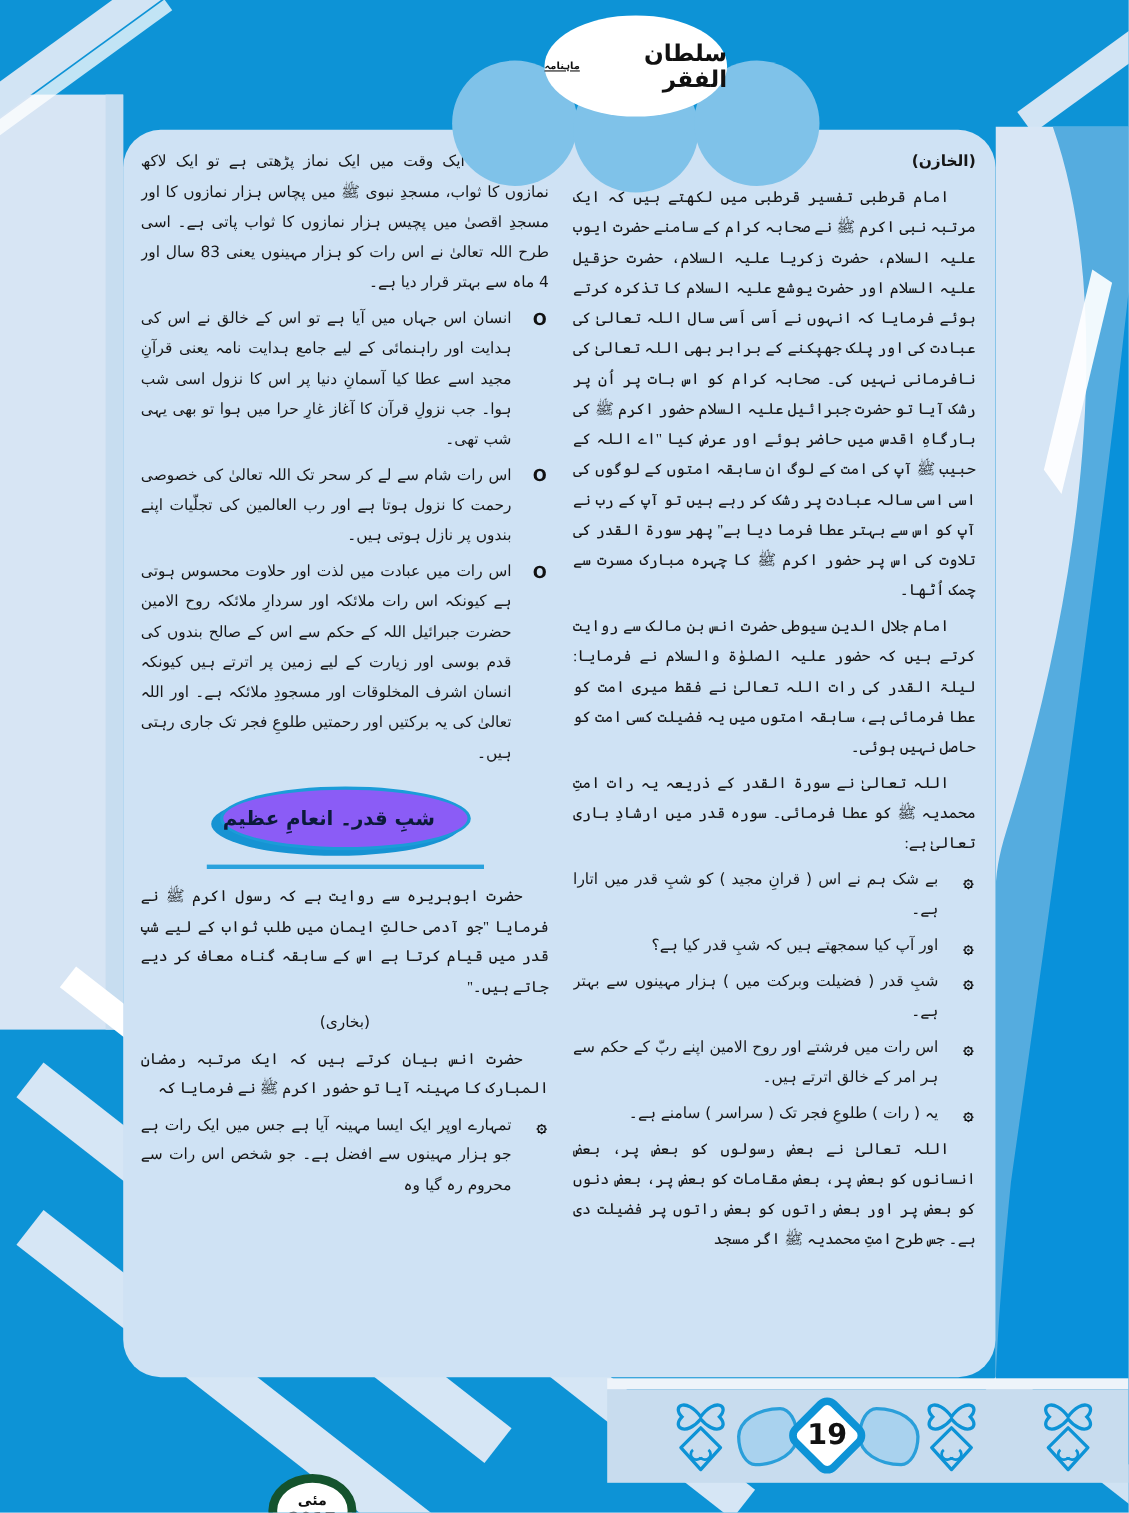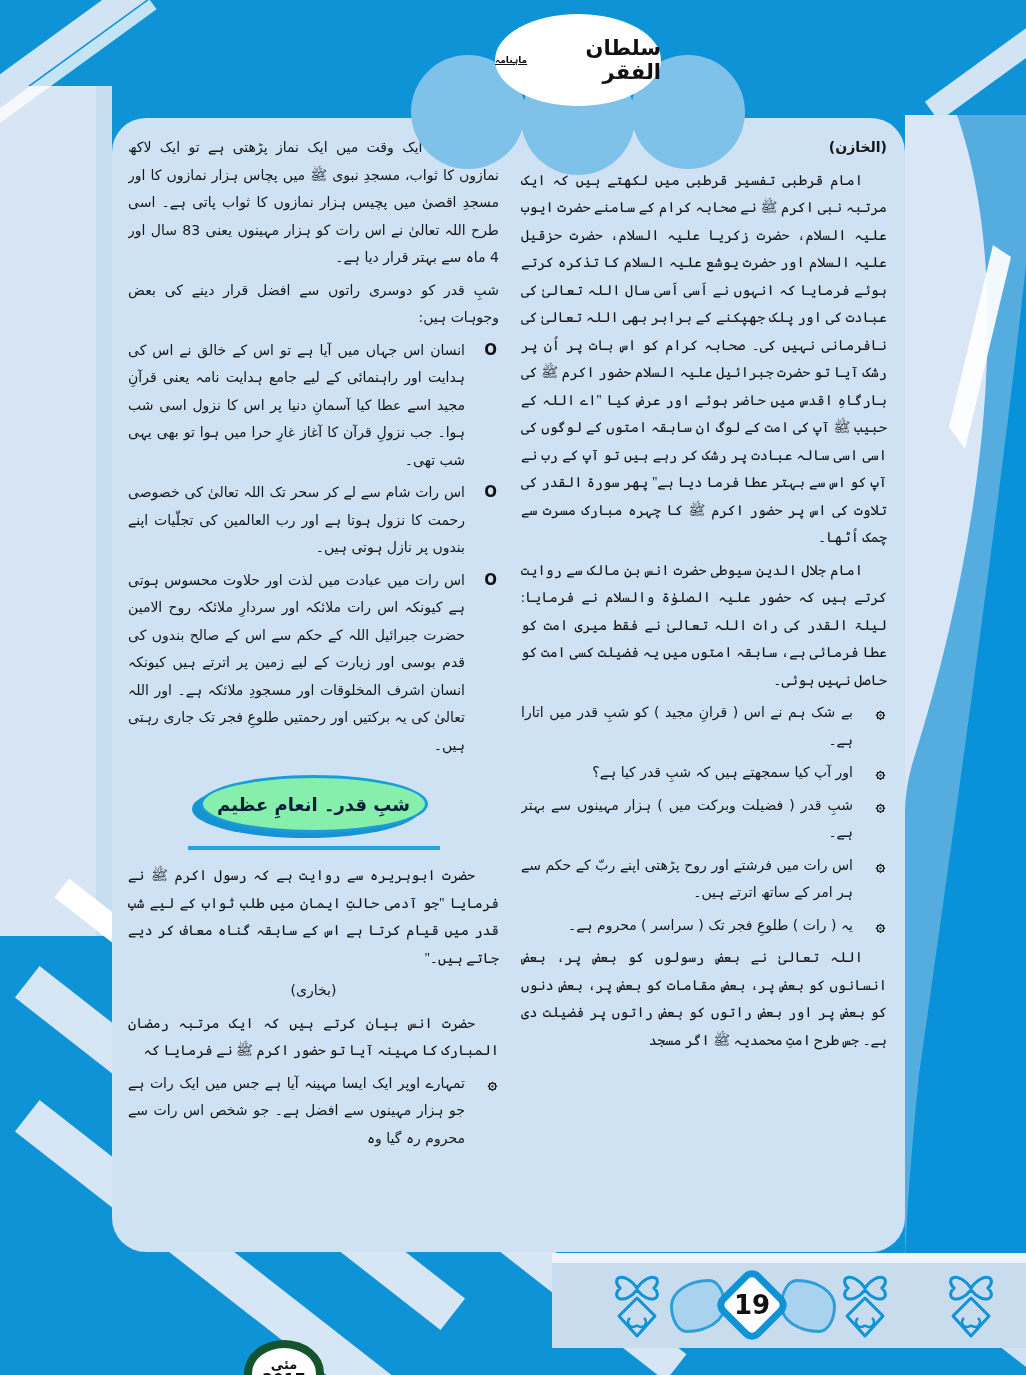--- a/index.html
+++ b/index.html
@@ -51,23 +51,23 @@
   .indent { text-indent:24px;font-family:Liberation Serif, serif; }
   .attribution { text-align:right; font-weight:bold; }
   .reference { text-align:center; margin-top:2px; }
   .bullet-item { position:relative; padding-right:34px; font-size:14px; line-height:27.5px; margin:0 0 5px 0; }
   .bullet-glyph { position:absolute; right:2px; top:0; font-size:16px; font-weight:bold; color:#111; }
   .o-glyph { font-size:15px; font-weight:bold; }
   
   .heading-wrap { margin:16px auto 12px auto; width:260px; text-align:center; }
   .heading-oval {
     width:228px; height:58px; margin:0 auto;
-    background:#86efac; border:3px solid #1b9cd8; border-radius:50%;
+    background:#8b5cf6; border:3px solid #1b9cd8; border-radius:50%;
     box-shadow:-8px 5px 0 0 #1693d3;
-    display:flex; align-items:center; justify-content:center;
+    display:flex; align-items:center; justify-content:flex-end;
   }
   .heading-text { font-size:18px; font-weight:bold; color:#0b1b3a; direction:rtl; }
   .heading-underline { width:252px; height:4px; background:#2aa2dd; margin:13px auto 0 auto; }
   
   .footer-white-strip { position:absolute; left:552px; top:1253px; width:474px; height:10px; background:#eef4fa; z-index:3; }
   .footer-band { position:absolute; left:552px; top:1263px; width:474px; height:85px; background:#c8dcee; z-index:3; }
   .ornament { position:absolute; top:5px; }
   .orn-a { left:58px; } .orn-b { left:286px; } .orn-c { left:392px; }
   .wing { position:absolute; top:16px; width:56px; height:54px; background:#a9d2ee; border:3px solid #2a9fda; z-index:1; }
   .wing-left { left:118px; border-radius:70% 30% 70% 30% / 50% 50% 50% 50%; }
@@ -118,48 +118,48 @@
   <span class="masthead-prefix">ماہنامہ</span>
 </div>
 
 <div class="panel">
   <div class="columns">
 
     <div class="col col-right">
       <p class="attribution">(الخازن)</p>
       <p class="indent">امام قرطبی تفسیر قرطبی میں لکھتے ہیں کہ ایک مرتبہ نبی اکرم ﷺ نے صحابہ کرام کے سامنے حضرت ایوب علیہ السلام، حضرت زکریا علیہ السلام، حضرت حزقیل علیہ السلام اور حضرت یوشع علیہ السلام کا تذکرہ کرتے ہوئے فرمایا کہ انہوں نے اَسی اَسی سال اللہ تعالیٰ کی عبادت کی اور پلک جھپکنے کے برابر بھی اللہ تعالیٰ کی نافرمانی نہیں کی۔ صحابہ کرام کو اس بات پر اُن پر رشک آیا تو حضرت جبرائیل علیہ السلام حضور اکرم ﷺ کی بارگاہِ اقدس میں حاضر ہوئے اور عرض کیا ''اے اللہ کے حبیب ﷺ آپ کی امت کے لوگ ان سابقہ امتوں کے لوگوں کی اسی اسی سالہ عبادت پر رشک کر رہے ہیں تو آپ کے رب نے آپ کو اس سے بہتر عطا فرما دیا ہے'' پھر سورۃ القدر کی تلاوت کی اس پر حضور اکرم ﷺ کا چہرہ مبارک مسرت سے چمک اُٹھا۔</p>
       <p class="indent">امام جلال الدین سیوطی حضرت انس بن مالک سے روایت کرتے ہیں کہ حضور علیہ الصلوٰۃ والسلام نے فرمایا: لیلۃ القدر کی رات اللہ تعالیٰ نے فقط میری امت کو عطا فرمائی ہے، سابقہ امتوں میں یہ فضیلت کسی امت کو حاصل نہیں ہوئی۔</p>
+      <p class="indent">اللہ تعالیٰ نے سورۃ القدر کے ذریعہ یہ رات امتِ محمدیہ ﷺ کو عطا فرمائی۔ سورہ قدر میں ارشادِ باری تعالیٰ ہے:</p>
 
       <div class="bullet-item">
         <span class="bullet-glyph">۞</span>
         <span>بے شک ہم نے اس ( قرانِ مجید ) کو شبِ قدر میں اتارا ہے۔</span>
       </div>
       <div class="bullet-item">
         <span class="bullet-glyph">۞</span>
         <span>اور آپ کیا سمجھتے ہیں کہ شبِ قدر کیا ہے؟</span>
       </div>
       <div class="bullet-item">
         <span class="bullet-glyph">۞</span>
         <span>شبِ قدر ( فضیلت وبرکت میں ) ہزار مہینوں سے بہتر ہے۔</span>
       </div>
       <div class="bullet-item">
         <span class="bullet-glyph">۞</span>
-        <span>اس رات میں فرشتے اور روح پڑھتی اپنے ربّ کے حکم سے ہر امر کے ساتھ اترتے ہیں۔</span>
-      </div>
-      <div class="bullet-item">
-        <span class="bullet-glyph">۞</span>
-        <span>یہ ( رات ) طلوعِ فجر تک ( سراسر ) محروم ہے۔</span>
+        <span>اس رات میں فرشتے اور روح الامین اپنے ربّ کے حکم سے ہر امر کے خالق اترتے ہیں۔</span>
+      </div>
+      <div class="bullet-item">
+        <span class="bullet-glyph">۞</span>
+        <span>یہ ( رات ) طلوعِ فجر تک ( سراسر ) سامنے ہے۔</span>
       </div>
 
       <p class="indent">اللہ تعالیٰ نے بعض رسولوں کو بعض پر، بعض انسانوں کو بعض پر، بعض مقامات کو بعض پر، بعض دنوں کو بعض پر اور بعض راتوں کو بعض راتوں پر فضیلت دی ہے۔ جس طرح امتِ محمدیہ ﷺ اگر مسجد</p>
     </div>
 
     <div class="col col-left">
       <p>الحرام میں ایک وقت میں ایک نماز پڑھتی ہے تو ایک لاکھ نمازوں کا ثواب، مسجدِ نبوی ﷺ میں پچاس ہزار نمازوں کا اور مسجدِ اقصیٰ میں پچیس ہزار نمازوں کا ثواب پاتی ہے۔ اسی طرح اللہ تعالیٰ نے اس رات کو ہزار مہینوں یعنی 83 سال اور 4 ماہ سے بہتر قرار دیا ہے۔</p>
-      <p>شبِ قدر کو دوسری راتوں سے افضل قرار دینے کی بعض وجوہات ہیں:</p>
 
       <div class="bullet-item">
         <span class="bullet-glyph o-glyph">O</span>
         <span>انسان اس جہاں میں آیا ہے تو اس کے خالق نے اس کی ہدایت اور راہنمائی کے لیے جامع ہدایت نامہ یعنی قرآنِ مجید اسے عطا کیا آسمانِ دنیا پر اس کا نزول اسی شب ہوا۔ جب نزولِ قرآن کا آغاز غارِ حرا میں ہوا تو بھی یہی شب تھی۔</span>
       </div>
       <div class="bullet-item">
         <span class="bullet-glyph o-glyph">O</span>
         <span>اس رات شام سے لے کر سحر تک اللہ تعالیٰ کی خصوصی رحمت کا نزول ہوتا ہے اور رب العالمین کی تجلّیات اپنے بندوں پر نازل ہوتی ہیں۔</span>
       </div>
       <div class="bullet-item">

